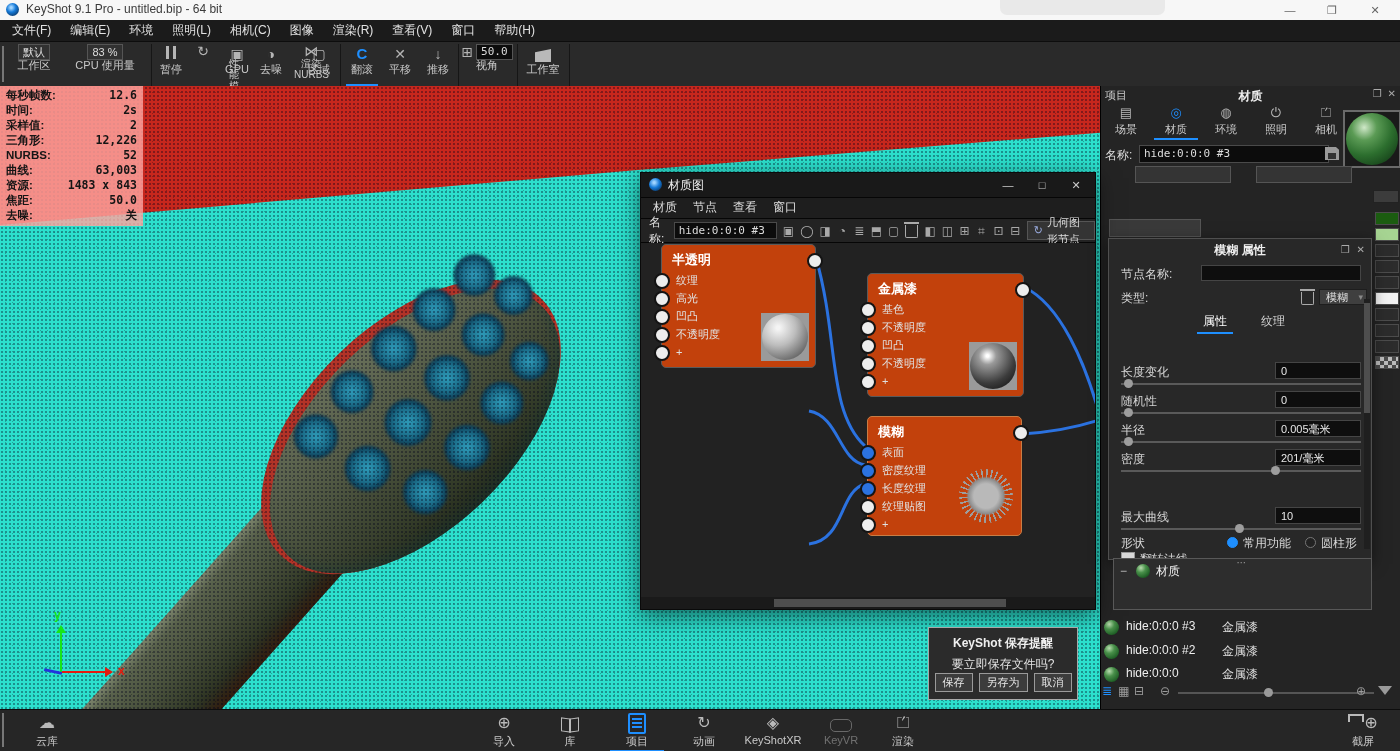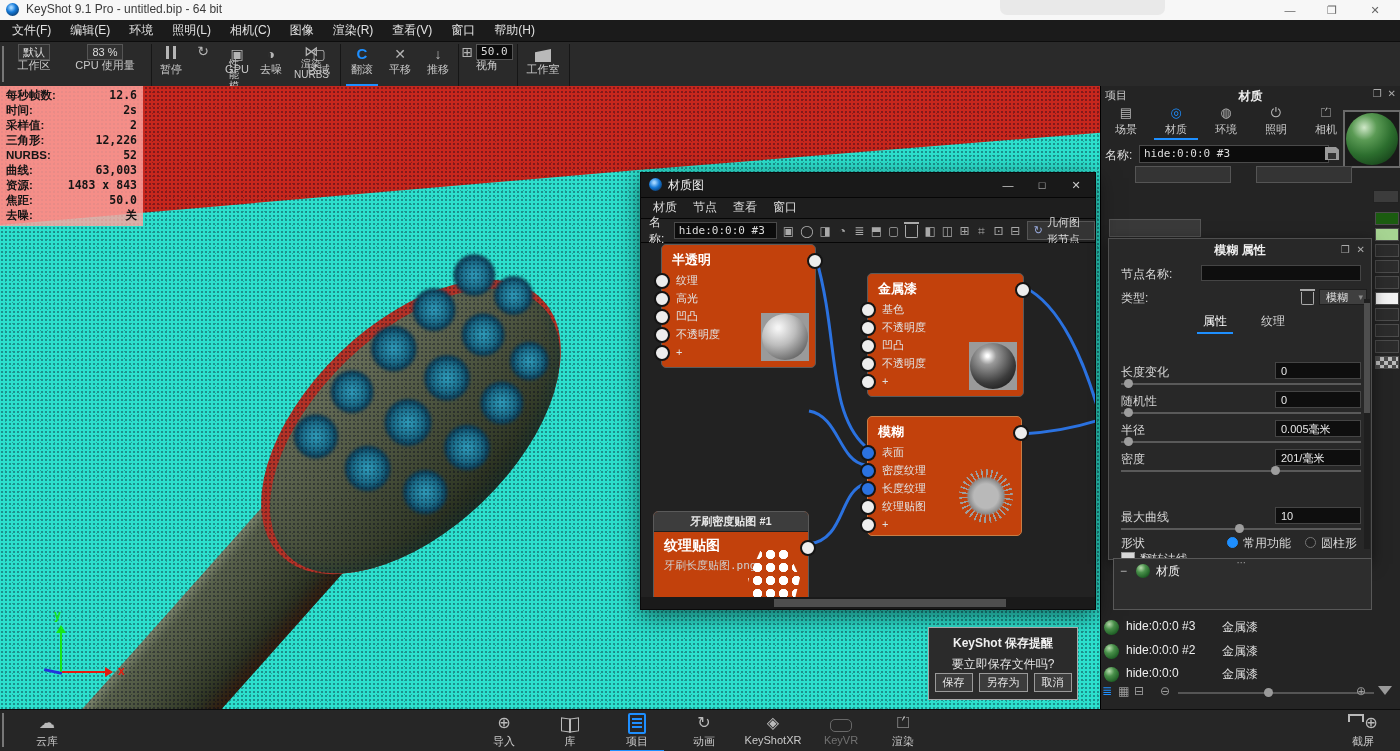--- a/index.html
+++ b/index.html
@@ -559,27 +559,20 @@
         <div class="ttl">模糊</div>
         <div class="prow"><span class="pd blue"></span><span>表面</span></div>
         <div class="prow"><span class="pd blue"></span><span>密度纹理</span></div>
         <div class="prow"><span class="pd blue"></span><span>长度纹理</span></div>
         <div class="prow"><span class="pd"></span><span>纹理贴图</span></div>
         <div class="prow"><span class="pd"></span><span>+</span></div>
         <span class="od"></span>
         <div class="fuzzball" style="right:8px;bottom:12px;"></div>
       </div>
 
-      <div class="node" style="left:12px;top:268px;width:156px;height:96px;border-radius:5px 5px 0 0;">
-        <div class="maphdr">牙刷密度贴图 #1</div>
-        <div class="bigttl">纹理贴图</div>
-        <div class="filelbl mono">牙刷长度贴图.png</div>
-        <span class="od" style="top:28px;"></span>
-        <div class="dotgrid"></div>
-      </div>
     </div>
 
     <div id="mg-hscroll" class="abs">
       <div class="thumb"></div>
     </div>
   </div>
 
   <div id="fuzzpanel" class="abs">
     <div id="fp-title" class="abs">
       <span>模糊  属性</span>

